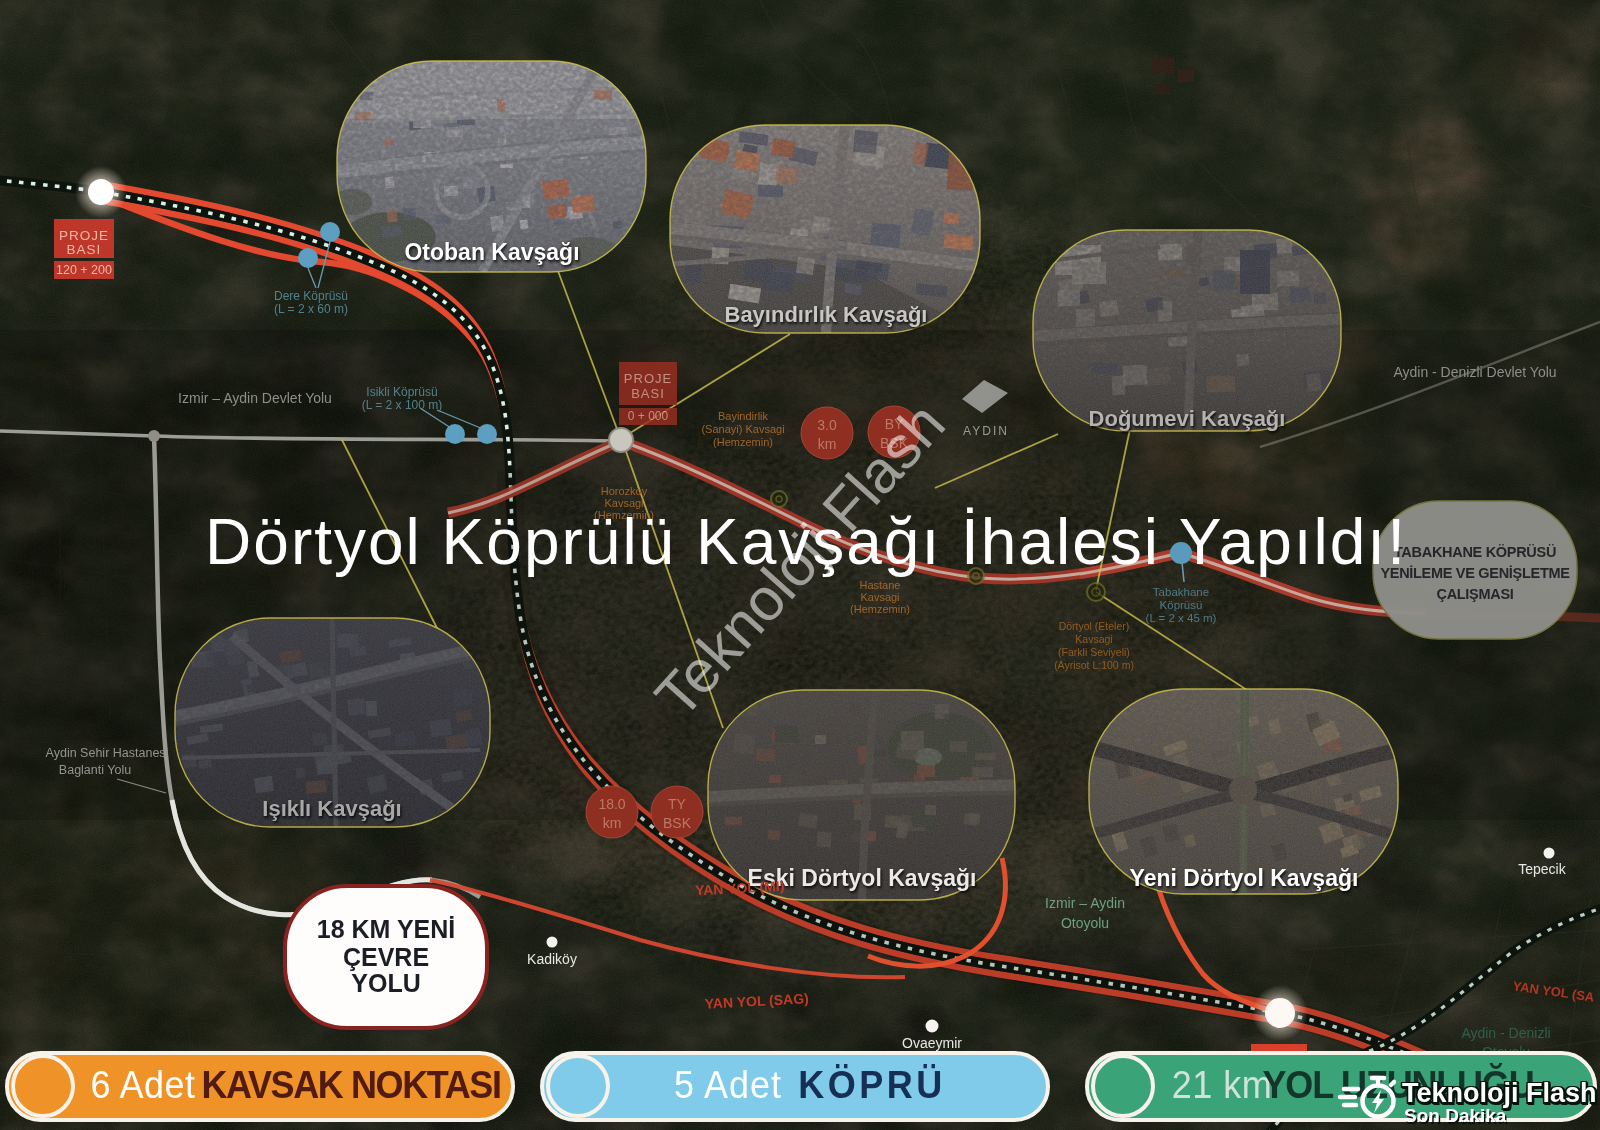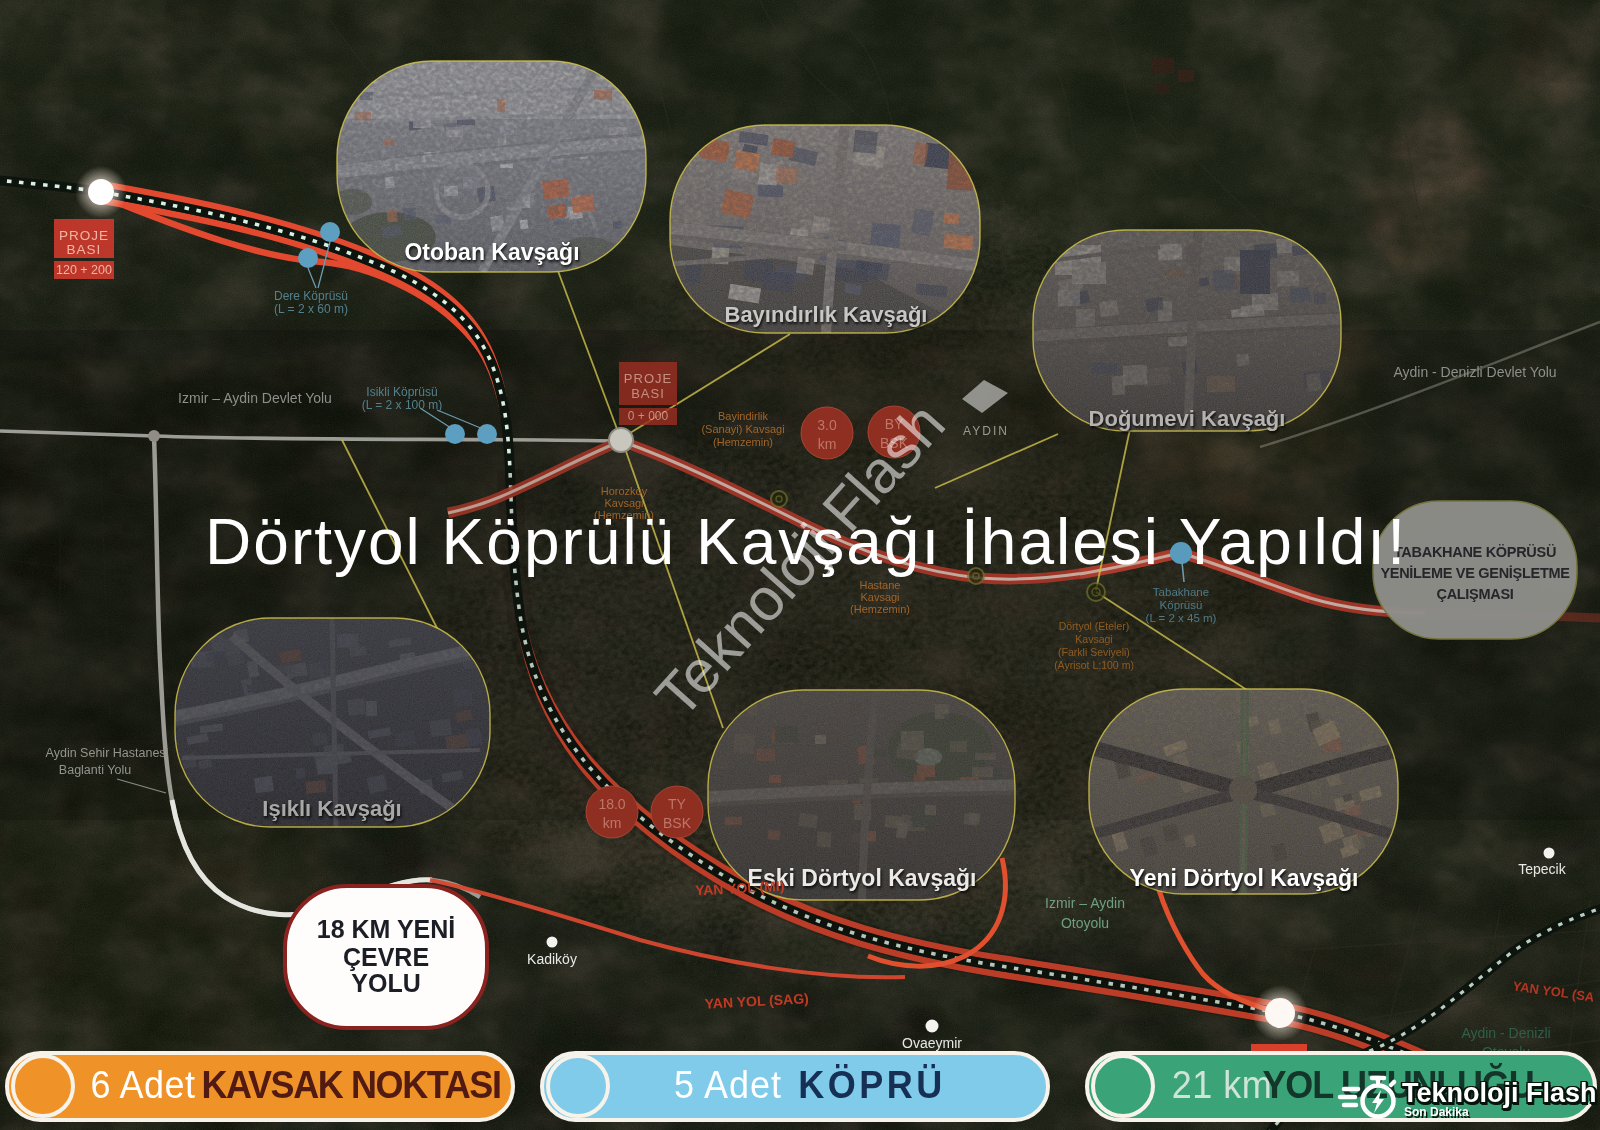--- a/index.html
+++ b/index.html
@@ -883,13 +883,13 @@
         <line x1="8" y1="37" x2="20" y2="37"></line>
 <line x1="42" y1="11" x2="42" y2="15"></line>
         <line x1="36" y1="10" x2="48" y2="10"></line>
 <line x1="55" y1="17" x2="58" y2="14"></line>
 </g>
 <polygon points="45,22 36,35 41,35 38,45 48,31 43,31" fill="#ffffff"></polygon>
 </svg>
 
 <div class="abs" style="left:1402px;top:1078px;font-size:27px;font-weight:700;color:#fff;white-space:nowrap;letter-spacing:0px;text-shadow:2.5px 2.5px 0 #07140c,-1.5px -1.5px 0 #07140c,1.5px -1.5px 0 #07140c,-1.5px 1.5px 0 #07140c,0 2.5px 0 #07140c,2.5px 0 0 #07140c;">Teknoloji Flash</div>
 
-<div class="abs" style="left:1404px;top:1105px;font-size:12px;font-weight:700;color:#fff;text-shadow:1.5px 1.5px 0 #07140c;white-space:nowrap;">Son Dakika</div>
+<div class="abs" style="left:1404px;top:1105px;font-size:19px;font-weight:700;color:#fff;text-shadow:1.5px 1.5px 0 #07140c;white-space:nowrap;">Son Dakika</div>
 </div>
 </body></html>

